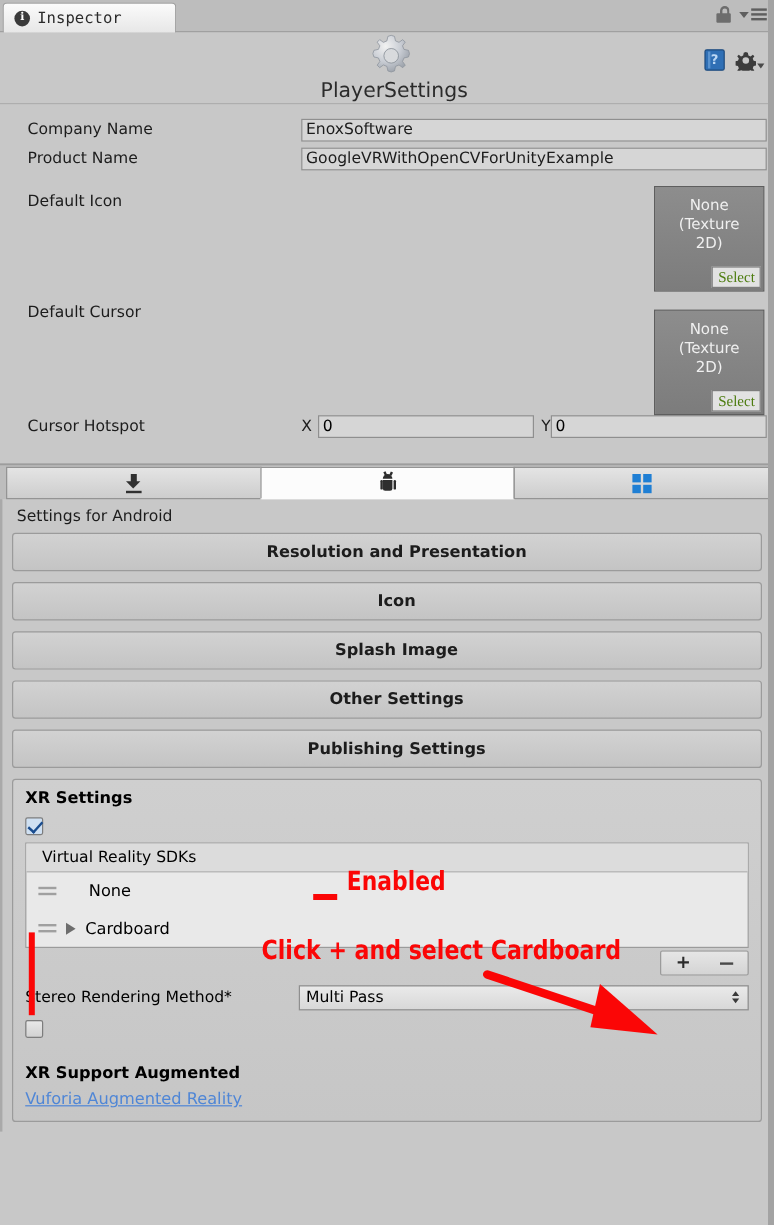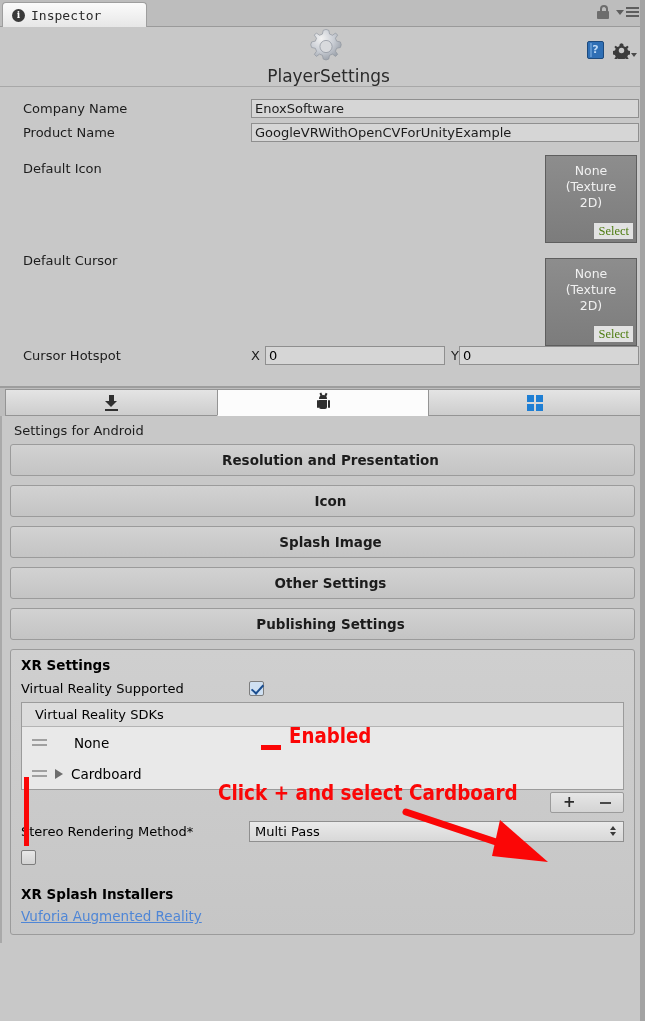--- a/index.html
+++ b/index.html
@@ -363,21 +363,20 @@
       <span>Other Settings</span>
     </div>
     <div class="foldout">
       <span>Publishing Settings</span>
     </div>
 
     <div class="xr-panel">
       <div class="xr-title">XR Settings</div>
 
       <div class="vr-row">
-        <span class="lab">Virtual Reality Supported</span>
         <span class="cbx checked"></span>
       </div>
 
       <div class="sdk-list">
         <div class="sdk-hdr">Virtual Reality SDKs</div>
         <div class="sdk-row">
           <span class="grip">
               <i></i>
               <i></i>
             </span>
@@ -408,21 +407,21 @@
             <span class="up"></span>
               <span class="dn"></span>
           </span>
         </span>
       </div>
 
       <div class="arc-row">
         <span class="cbx unchecked"></span>
       </div>
 
-      <div class="installers-title">XR Splash Installers</div>
+      <div class="installers-title">XR Support Augmented</div>
       <a class="vuforia-link" href="#">Vuforia Augmented Reality</a>
     </div>
   </div>
 
   <div class="anno anno-enabled">Enabled</div>
   <div class="anno-underline"></div>
   <div class="anno anno-click">Click + and select Cardboard</div>
   <div class="anno-vbar"></div>
   <svg class="anno-arrow" viewBox="0 0 200 70">
     <line x1="6" y1="12" x2="120" y2="50" stroke="#fb0606" stroke-width="7" stroke-linecap="round"></line>

